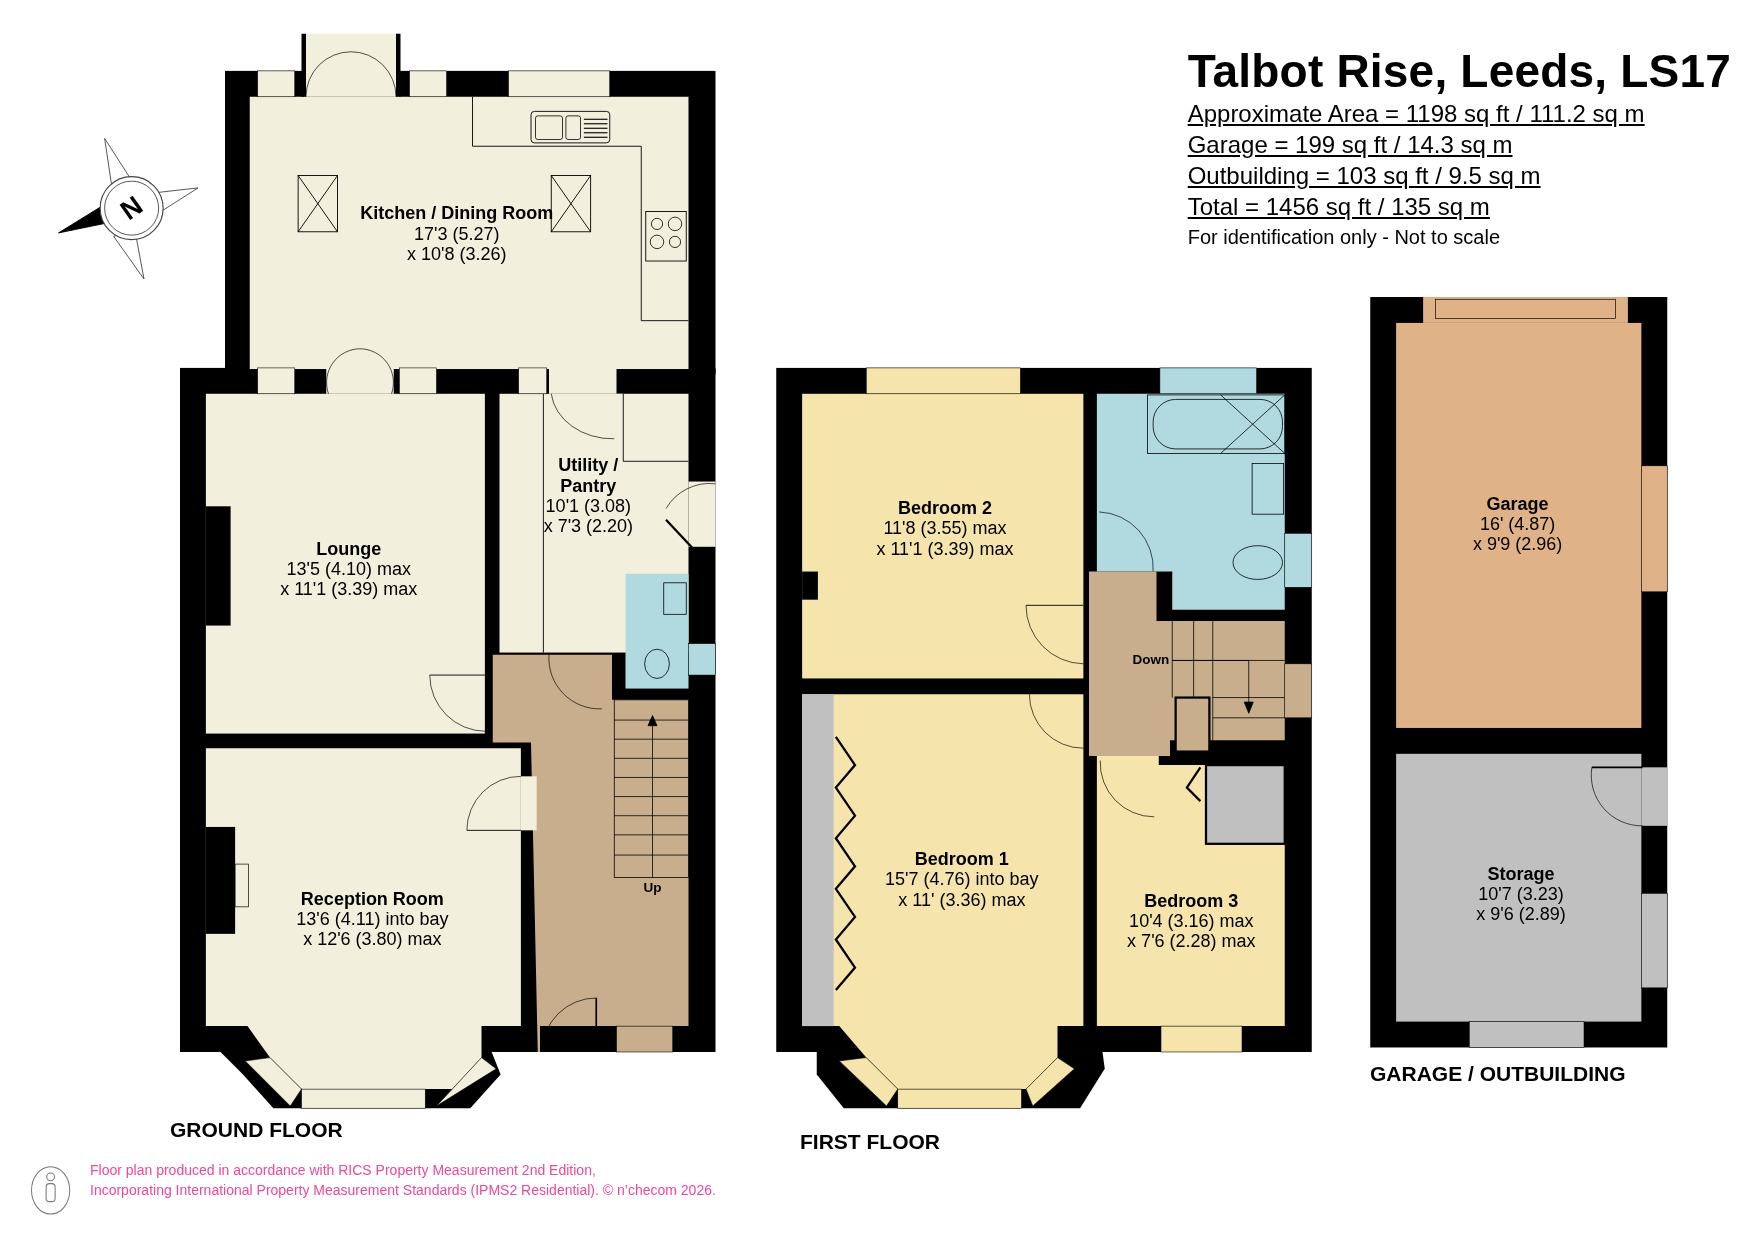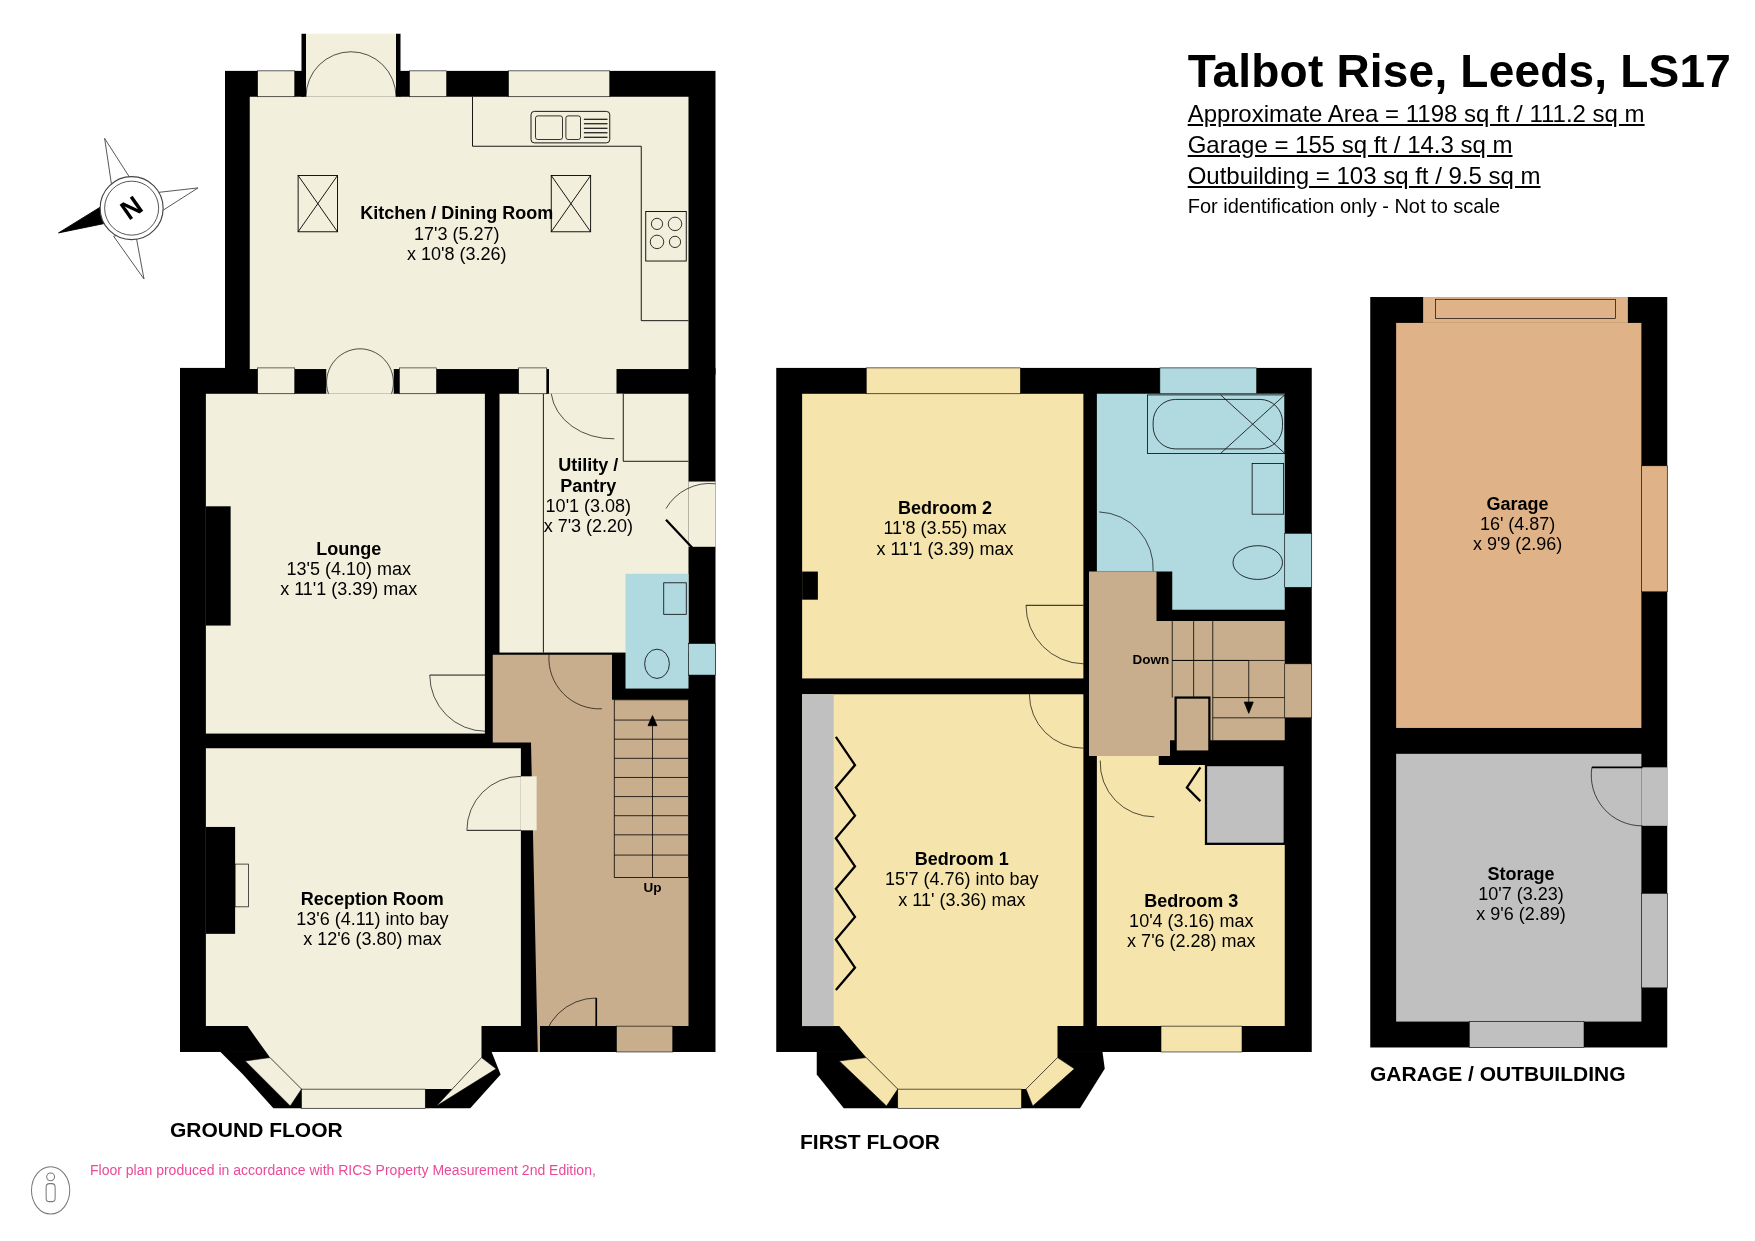--- a/index.html
+++ b/index.html
@@ -237,26 +237,28 @@
   <g fill="none" stroke="#777" stroke-width="0.9">
     <ellipse cx="45" cy="1058" rx="17" ry="21"></ellipse>
     <circle cx="45" cy="1046" r="3.5"></circle>
     <rect x="41" y="1052" width="8" height="16" rx="3"></rect>
   </g>
 </svg>
 
 <div class="header">
   <div class="title">Talbot Rise, Leeds, LS17</div>
   <div class="area-line">Approximate Area = 1198 sq ft / 111.2 sq m</div>
-  <div class="area-line">Garage = 155 sq ft / 14.3 sq m</div>
+  <div class="area-line">Garage = 199 sq ft / 14.3 sq m</div>
   <div class="area-line">Outbuilding = 103 sq ft / 9.5 sq m</div>
+  <div class="area-line">Total = 1456 sq ft / 135 sq m</div>
   <div class="disclaimer">For identification only - Not to scale</div>
 </div>
 
 <div class="floor-label" style="left:170px; top:1118px;">GROUND FLOOR</div>
 <div class="floor-label" style="left:800px; top:1118px;margin-top:12px;">FIRST FLOOR</div>
 <div class="floor-label" style="left:1370px; top:1062px;">GARAGE / OUTBUILDING</div>
 
 <div class="footer" style="left:82px; top:1160px;">
   <div class="footer-text">
     <div>Floor plan produced in accordance with RICS Property Measurement 2nd Edition,</div>
+    <div>Incorporating International Property Measurement Standards (IPMS2 Residential).   © n’checom 2026.</div>
   </div>
 </div>
 
 </body></html>

